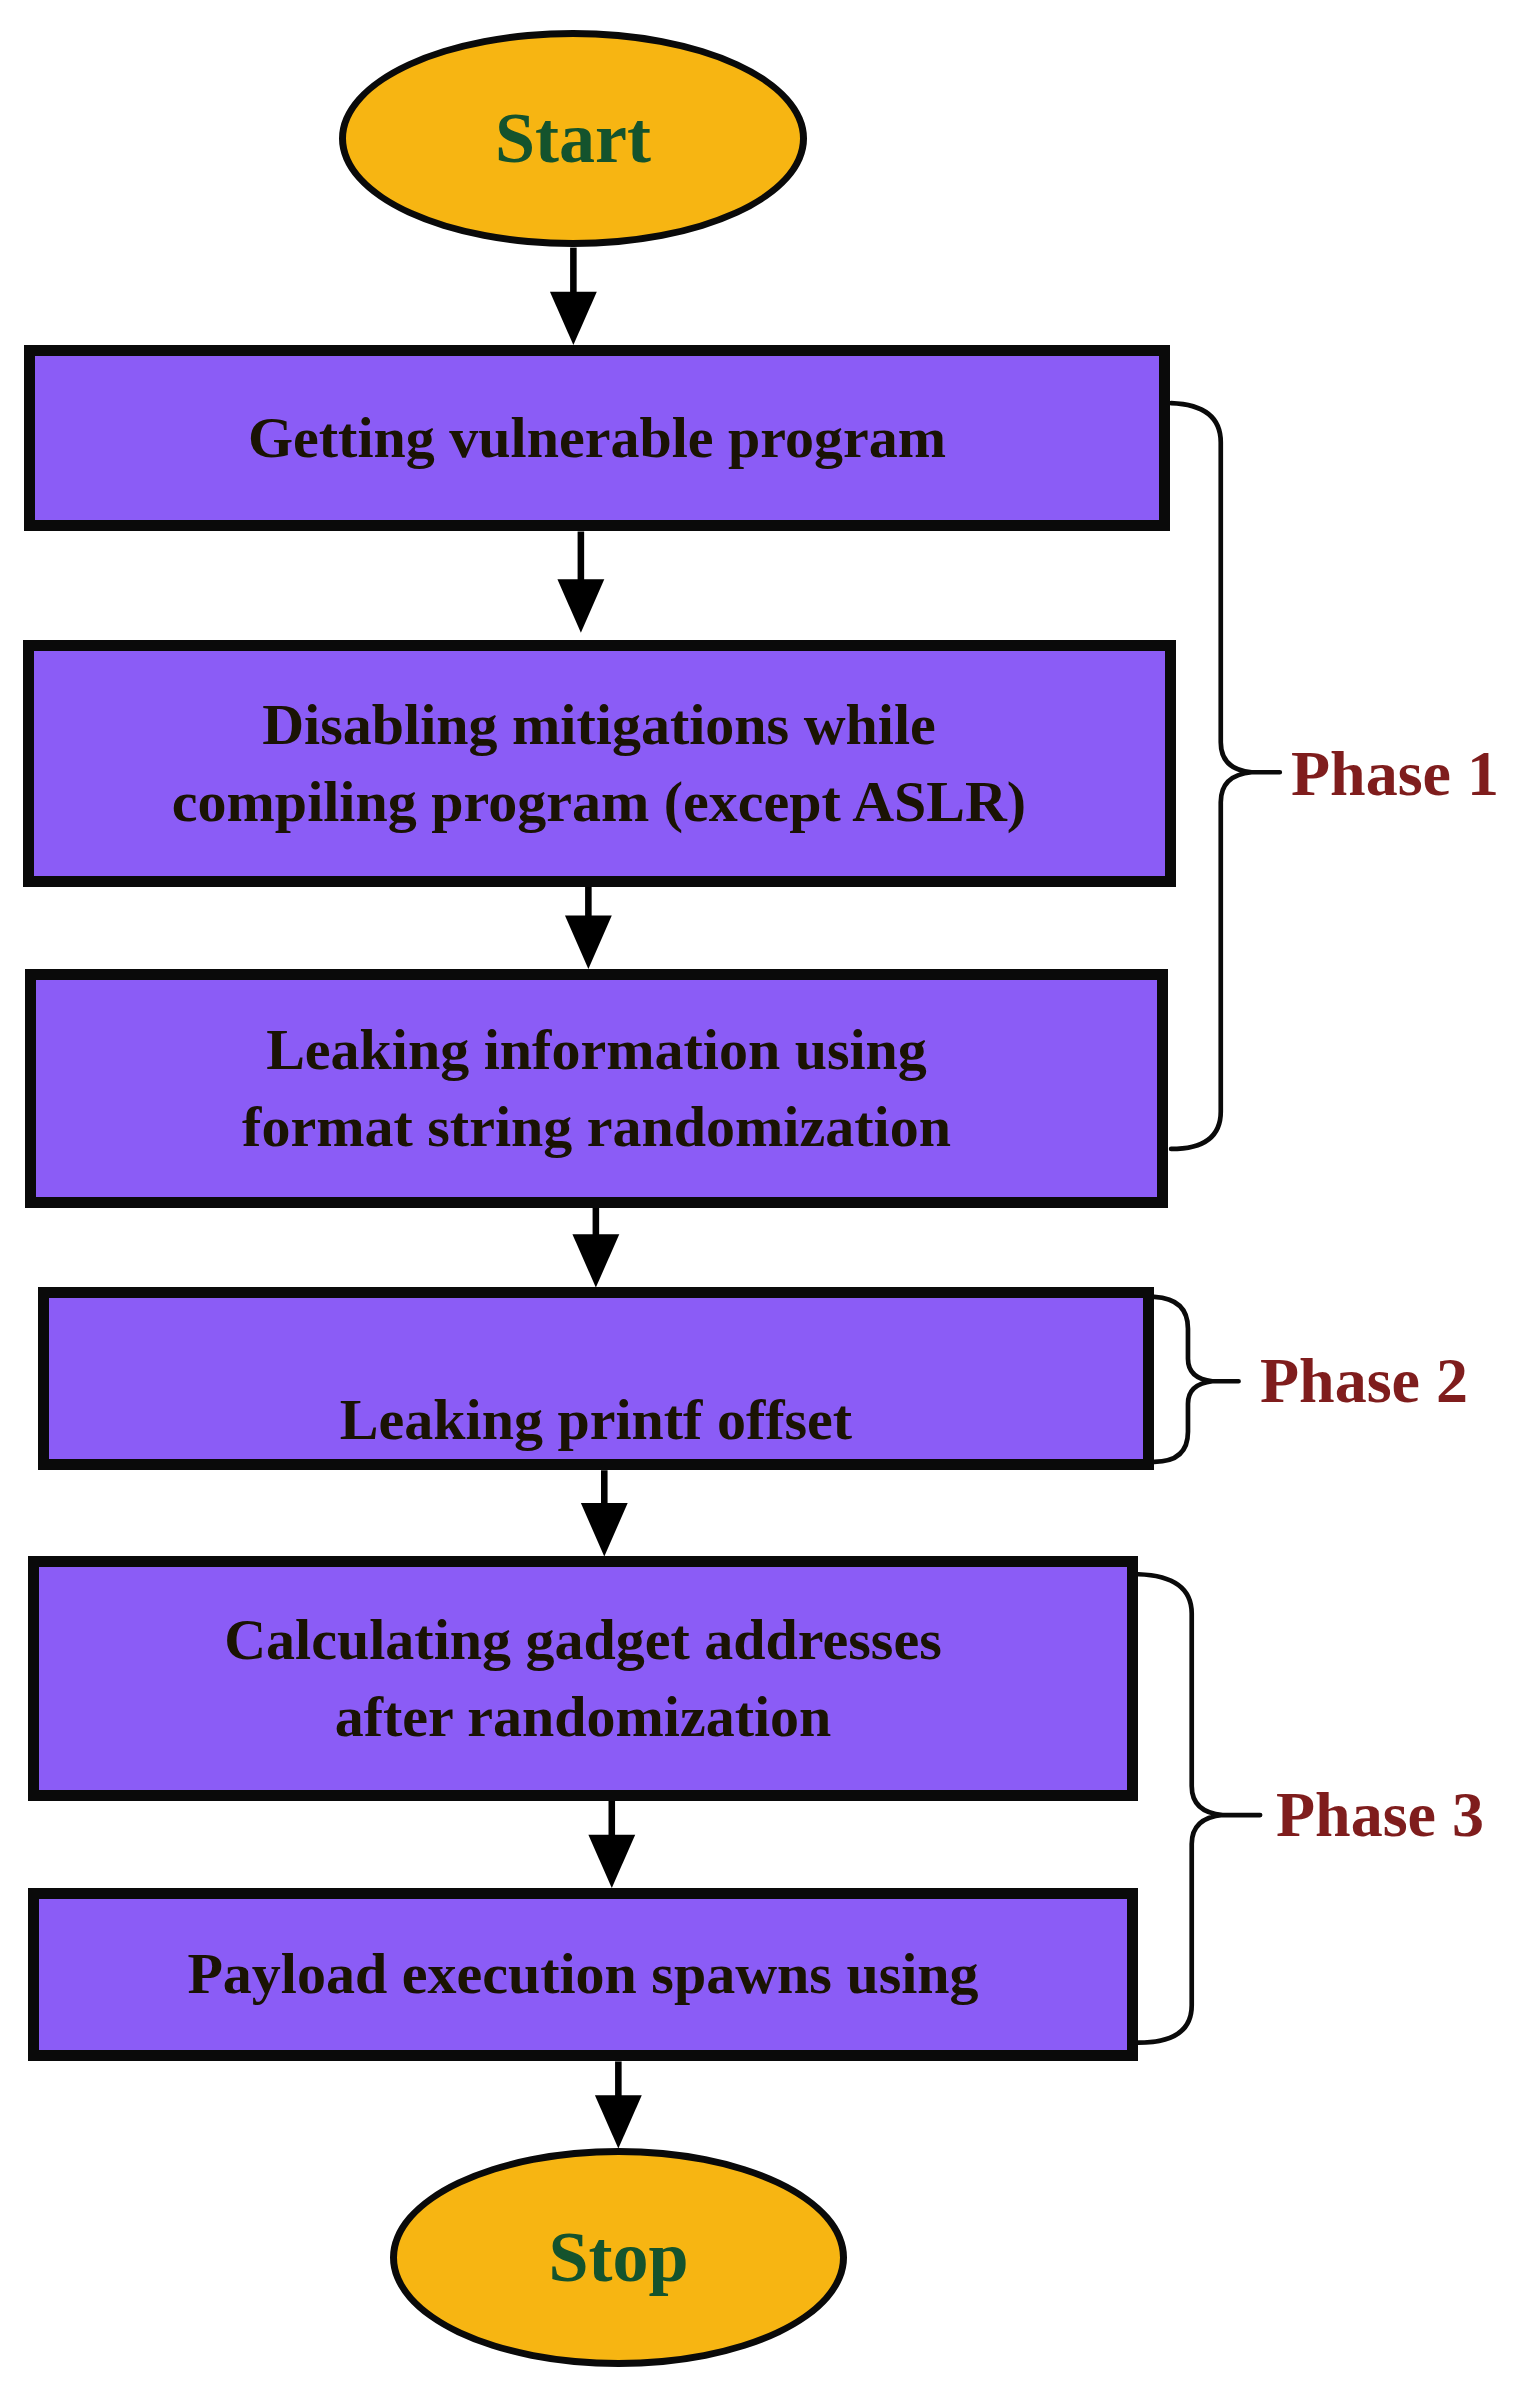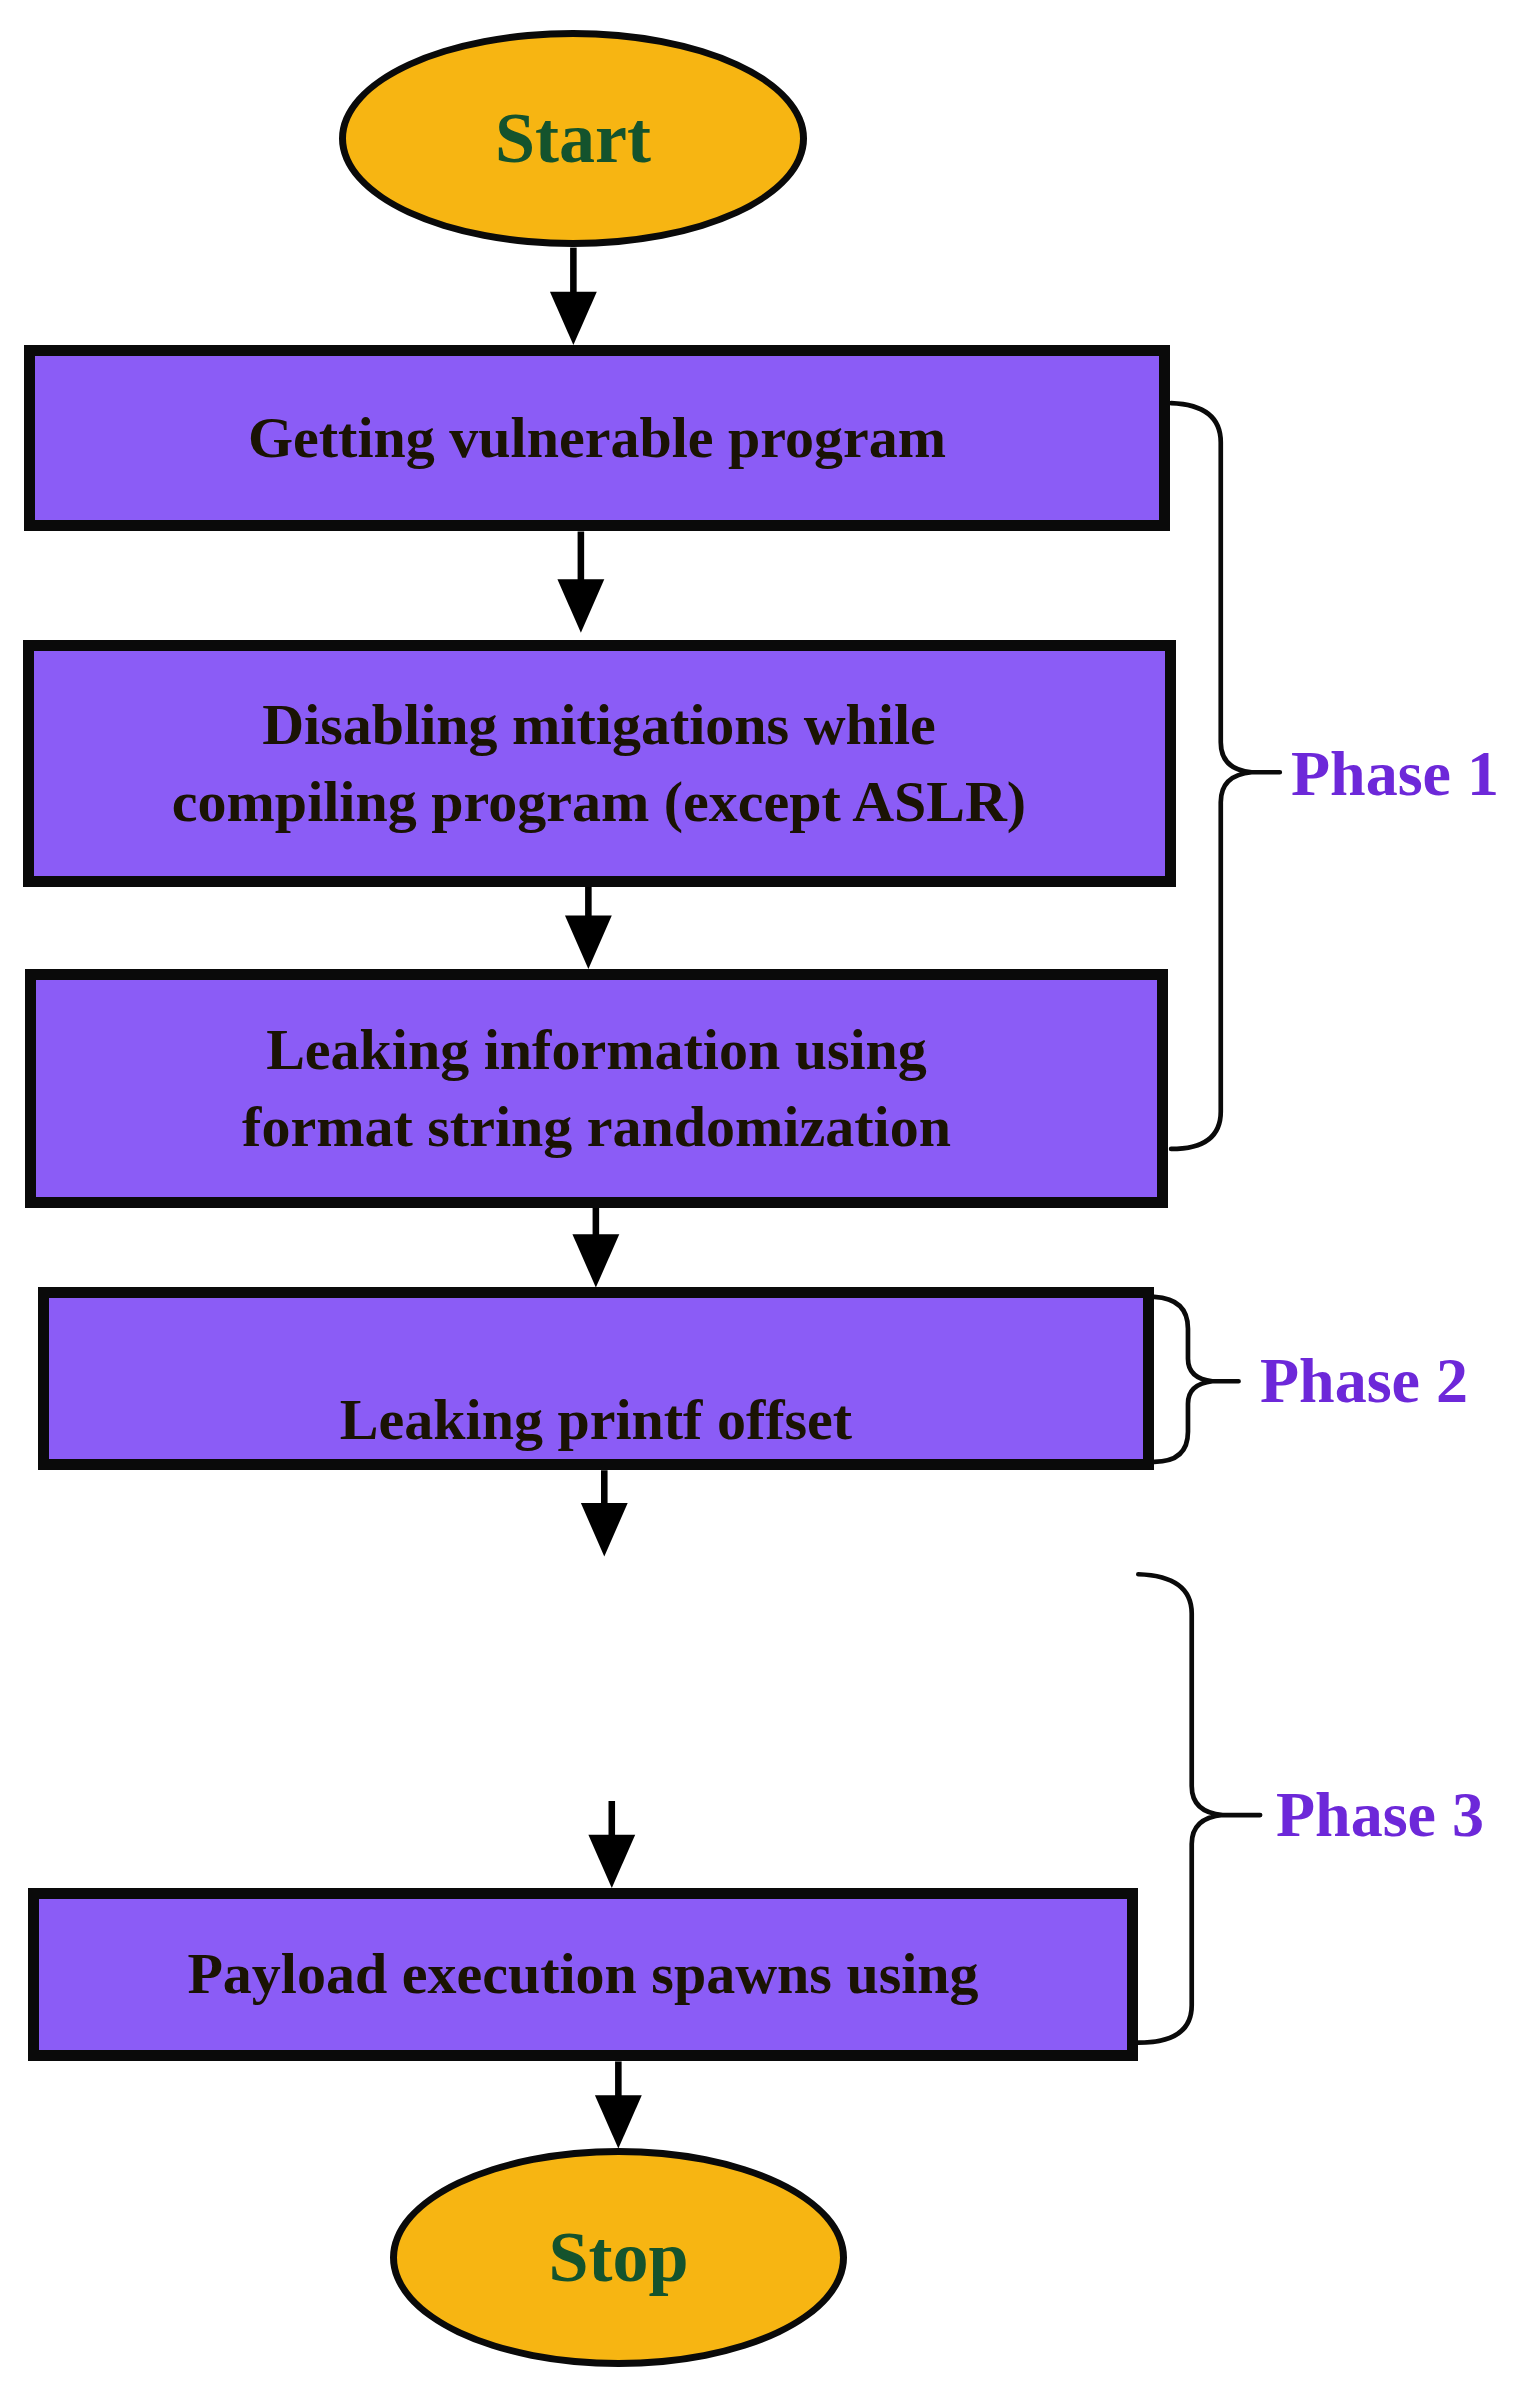--- a/index.html
+++ b/index.html
@@ -55,21 +55,21 @@
   .process.p2 { left: 22.5px;  top: 632px;  width: 1153px; height: 247px; margin-top: 8px; }
   .process.p3 { left: 25px;  top: 969px; width: 1143px; height: 239px; }
   .process.p4 { left: 38px;  top: 1287px; width: 1116px; height: 183px; justify-content: flex-end; }
   .process.p5 { left: 28px;  top: 1556px; width: 1110px; height: 245px; }
   .process.p6 { left: 28px;  top: 1888px; width: 1110px; height: 173px; }
   .phase-label {
     position: absolute;
     transform: translateY(-50%);
     font-weight: bold;
     font-size: 64px;
-    color: #6d28d9;
+    color: #7f1d1d;
     white-space: nowrap;
   }
   .phase-label.ph1 { left: 1291px; top: 774px;  }
   .phase-label.ph2 { left: 1260px; top: 1381px; }
   .phase-label.ph3 { left: 1276px; top: 1815px; }
 </style>
 </head>
 <body>
 
 <div class="canvas">
@@ -129,20 +129,24 @@
 
   <div class="process p3">
     <span>Leaking information using</span>
     <span>format string randomization</span>
   </div>
 
   <div class="process p4">
     <span>Leaking printf offset</span>
   </div>
 
+  <div class="process p5">
+    <span>Calculating gadget addresses</span>
+    <span>after randomization</span>
+  </div>
 
   <div class="process p6">
     <span>Payload execution spawns using</span>
   </div>
 
   <div class="phase-label ph1">Phase 1</div>
   <div class="phase-label ph2">Phase 2</div>
   <div class="phase-label ph3">Phase 3</div>
 
 </div>

